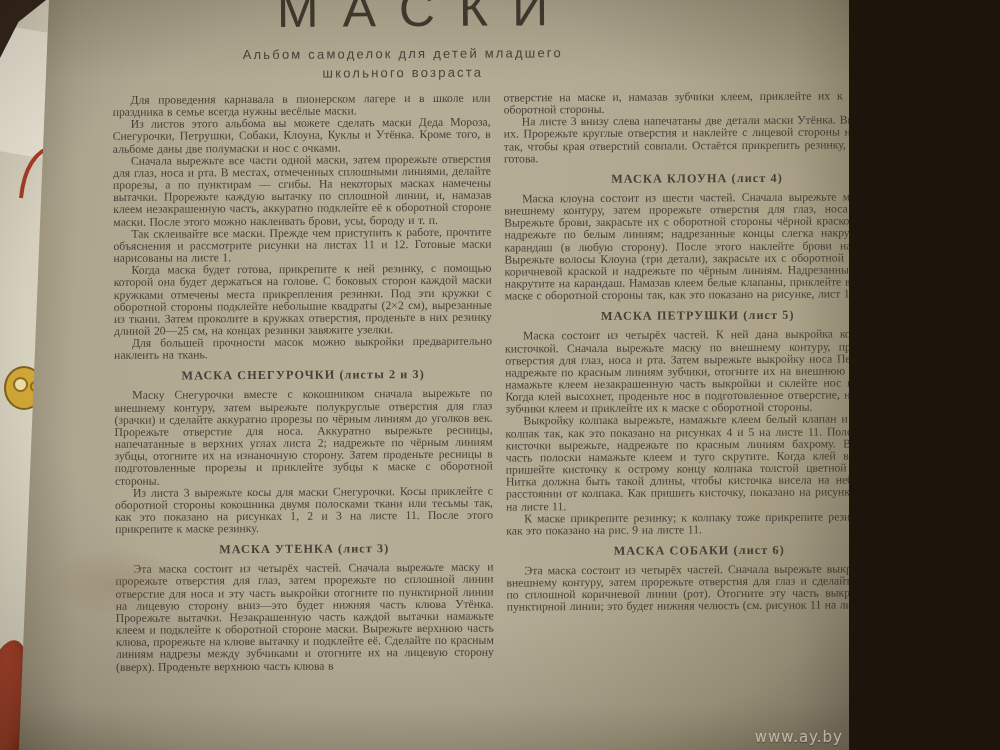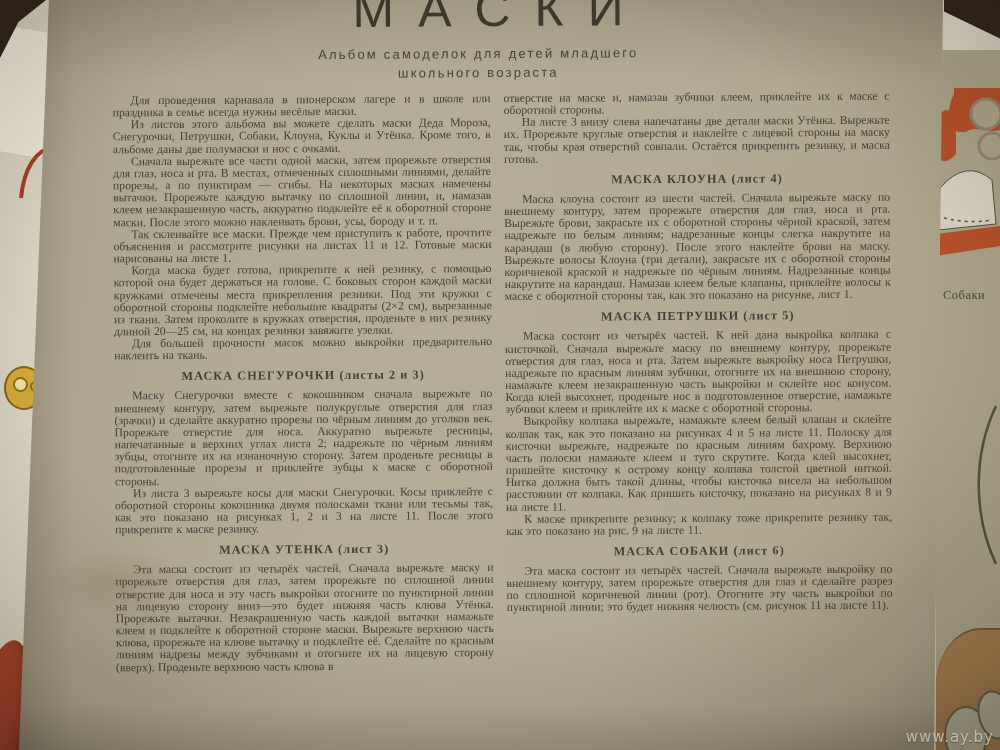--- a/index.html
+++ b/index.html
@@ -1,17 +1,17 @@
 <!DOCTYPE html>
 <html lang="ru"><head>
 <meta charset="utf-8">
 <style>
   html,body { margin:0; padding:0; background:#1d150c; }
   .scene {
-    position:relative; width:1000px; height:750px; overflow:hidden;
+    position:relative; width:849px; height:750px; overflow:hidden;
     background:#0c4a6e; font-family:"Liberation Serif", serif;
   }
 
   
   .table-corner-tl {
     position:absolute; left:0; top:0; width:46px; height:58px;
     background:#31241a; clip-path:polygon(0 0, 100% 0, 40% 38%, 0 100%);
   }
   .sheet-left {
     position:absolute; left:0; top:0; width:64px; height:750px;

